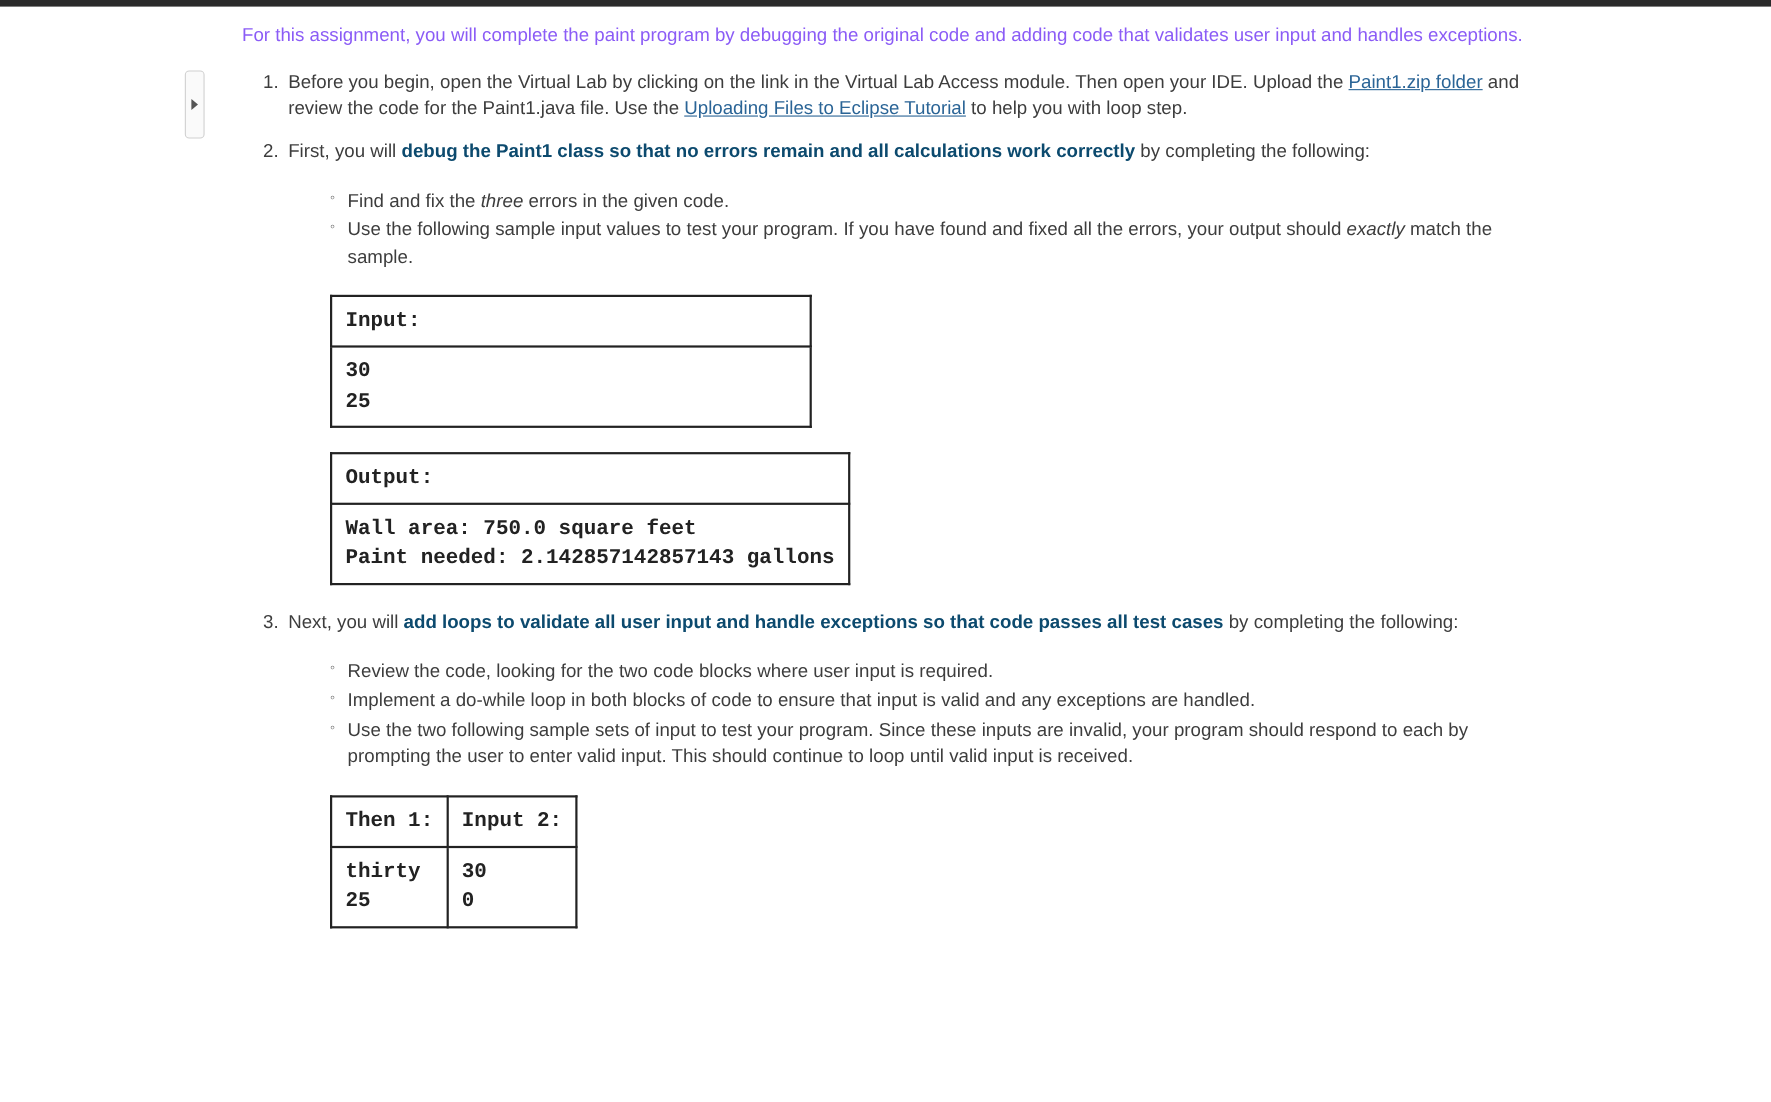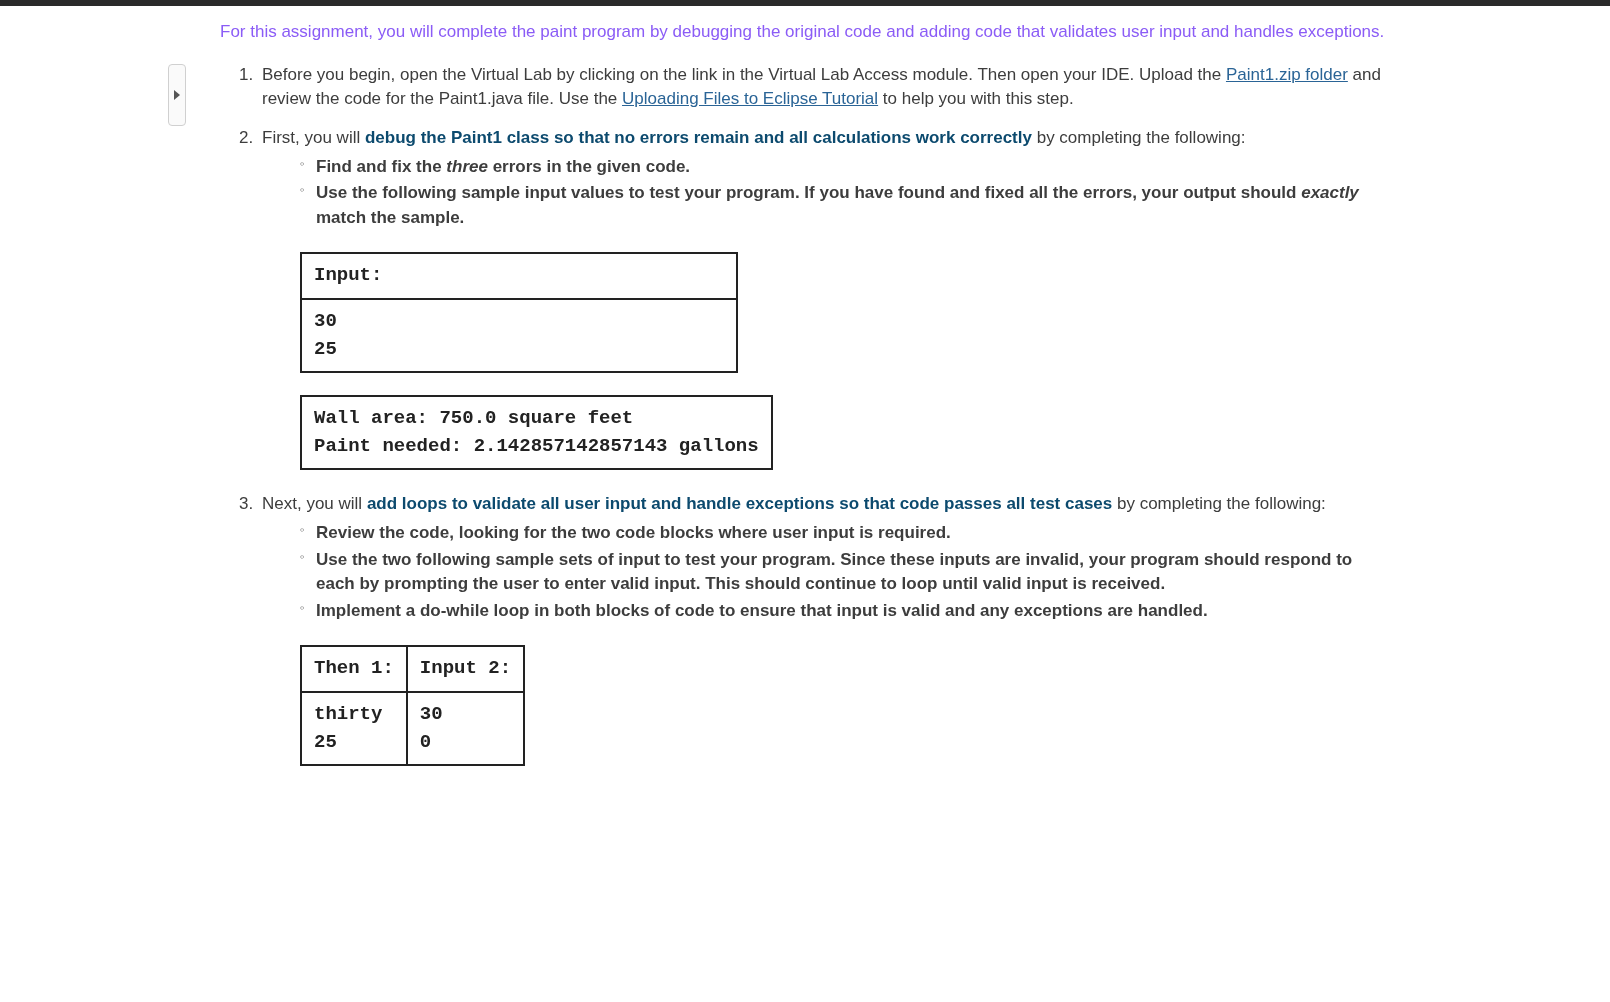--- a/index.html
+++ b/index.html
@@ -65,22 +65,21 @@
     strong {
       font-weight: 700;
       color: #0c4a6e;
     }
     em {
       font-style: italic;
     }
     ul.sub-list {
       list-style: none;
       padding-left: 38px;
-      margin-top: 4px;
-      font-weight: bold;
+      margin-top: 20px;
     }
     ul.sub-list > li {
       position: relative;
       padding-left: 16px;
       margin-top: 2px;
     }
     ul.sub-list > li::before {
       content: "◦";
       position: absolute;
       left: 0;
@@ -132,21 +131,21 @@
           <polygon points="1,0 7,5 1,10" fill="#555"></polygon>
         </svg>
     </span>
   </div>
 
   <p class="intro">For this assignment, you will complete the paint program by debugging the original code and adding code that validates user input and handles exceptions.</p>
 
   <ol class="main-list">
 
     <li>
-      <span>Before you begin, open the Virtual Lab by clicking on the link in the Virtual Lab Access module. Then open your IDE. Upload the </span><a href="#" class="link">Paint1.zip folder</a><span> and review the code for the Paint1.java file. Use the </span><a href="#" class="link">Uploading Files to Eclipse Tutorial</a><span> to help you with this step.</span>
+      <span>Before you begin, open the Virtual Lab by clicking on the link in the Virtual Lab Access module. Then open your IDE. Upload the </span><a href="#" class="link">Paint1.zip folder</a><span> and review the code for the Paint1.java file. Use the </span><a href="#" class="link">Uploading Files to Eclipse Tutorial</a><span> to help you with loop step.</span>
     </li>
 
     <li>
       <span>First, you will </span><strong>debug the Paint1 class so that no errors remain and all calculations work correctly</strong><span> by completing the following:</span>
       <ul class="sub-list">
         <li>
           <span>Find and fix the </span><em>three</em><span> errors in the given code.</span>
         </li>
         <li>
           <span>Use the following sample input values to test your program. If you have found and fixed all the errors, your output should </span><em>exactly</em><span> match the sample.</span>
@@ -160,35 +159,38 @@
             </tr>
         <tr>
               <td>30
 25</td>
             </tr>
       </tbody>
         </table>
 
       <table class="code-table wide">
         <tbody>
+            <tr>
+              <th>Output:</th>
+            </tr>
         <tr>
               <td>Wall area: 750.0 square feet
 Paint needed: 2.142857142857143 gallons</td>
             </tr>
       </tbody>
         </table>
 
     </li>
 
     <li>
       <span>Next, you will </span><strong>add loops to validate all user input and handle exceptions so that code passes all test cases</strong><span> by completing the following:</span>
       <ul class="sub-list">
         <li>Review the code, looking for the two code blocks where user input is required.</li>
+        <li>Implement a do-while loop in both blocks of code to ensure that input is valid and any exceptions are handled.</li>
         <li>Use the two following sample sets of input to test your program. Since these inputs are invalid, your program should respond to each by prompting the user to enter valid input. This should continue to loop until valid input is received.</li>
-        <li>Implement a do-while loop in both blocks of code to ensure that input is valid and any exceptions are handled.</li>
       </ul>
 
       <table class="code-table">
         <tbody>
             <tr>
           <th>Then 1:</th>
           <th>Input 2:</th>
         </tr>
         <tr>
           <td>thirty

